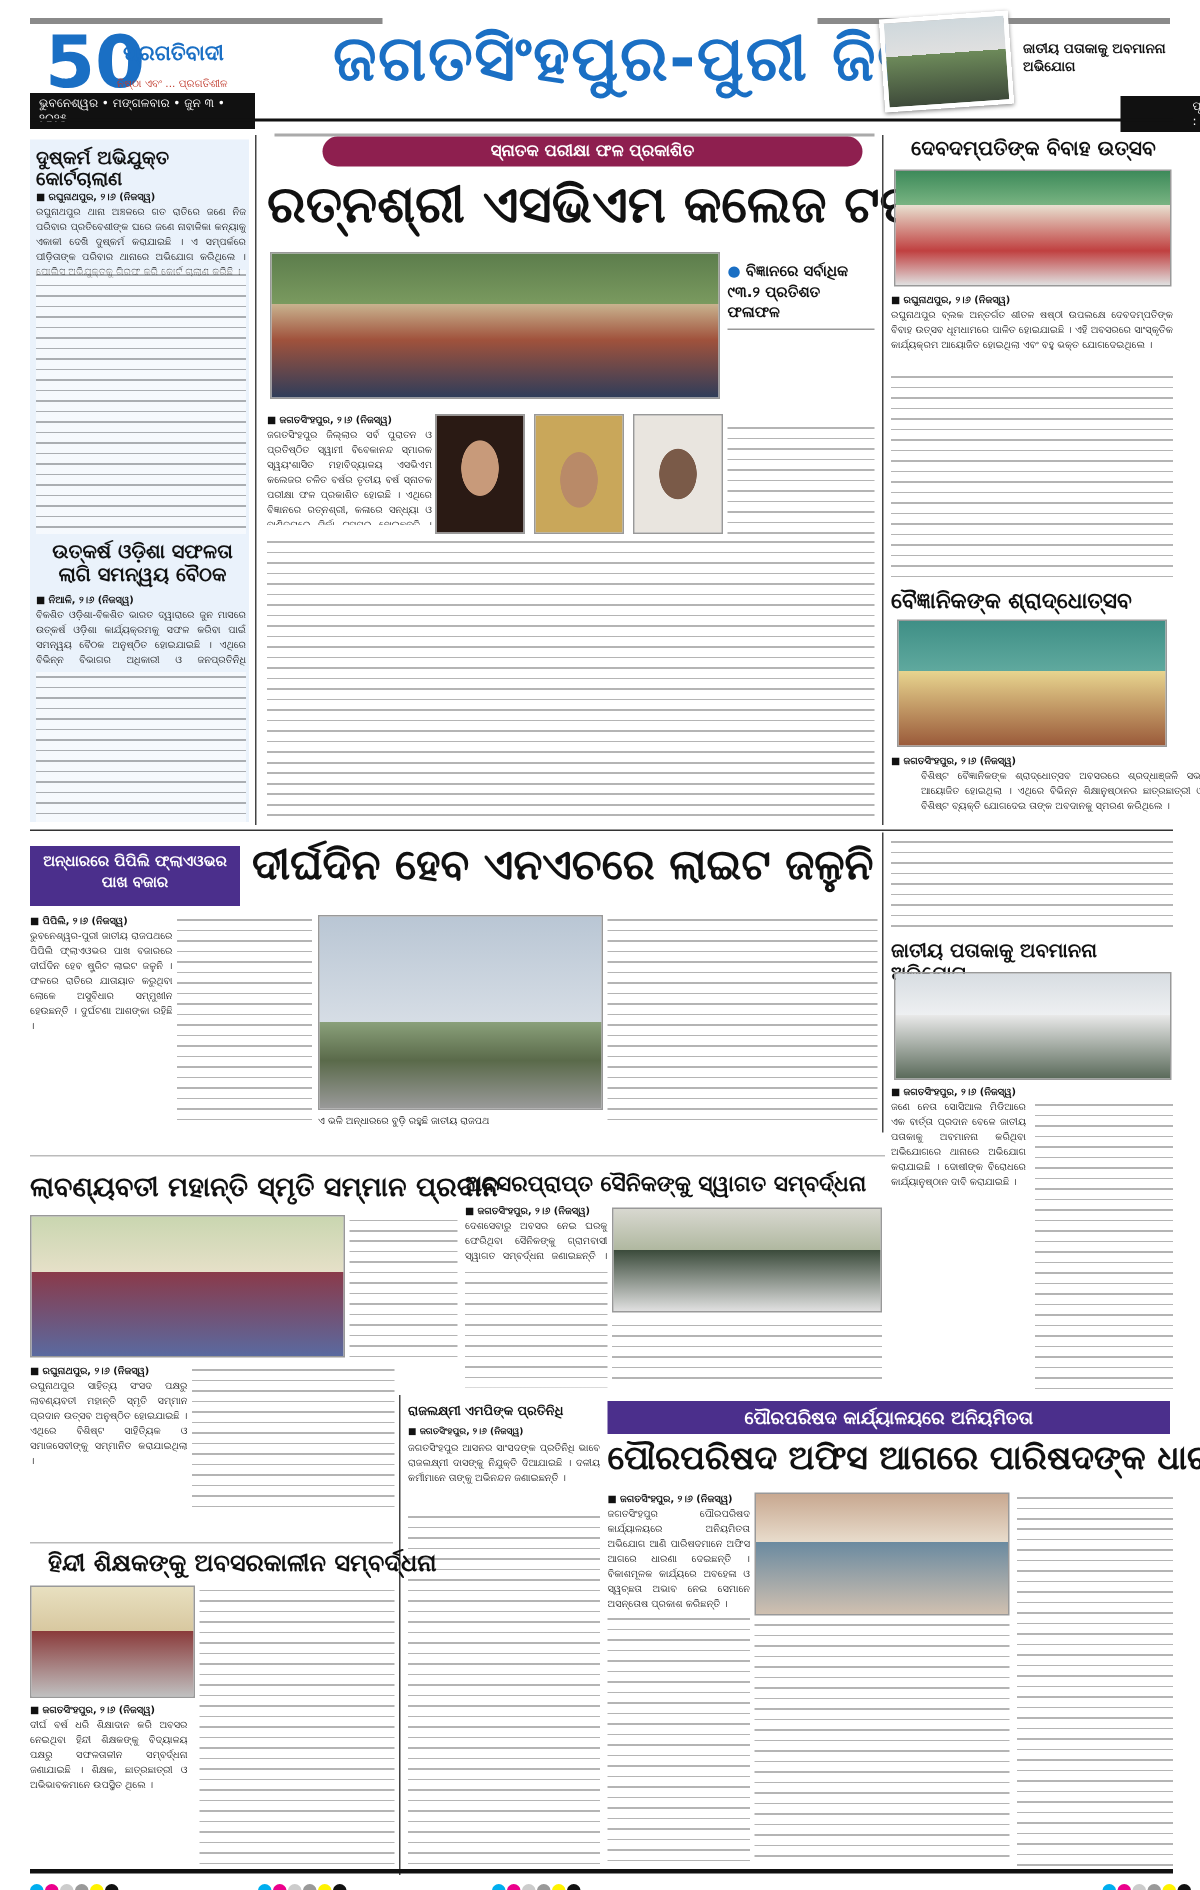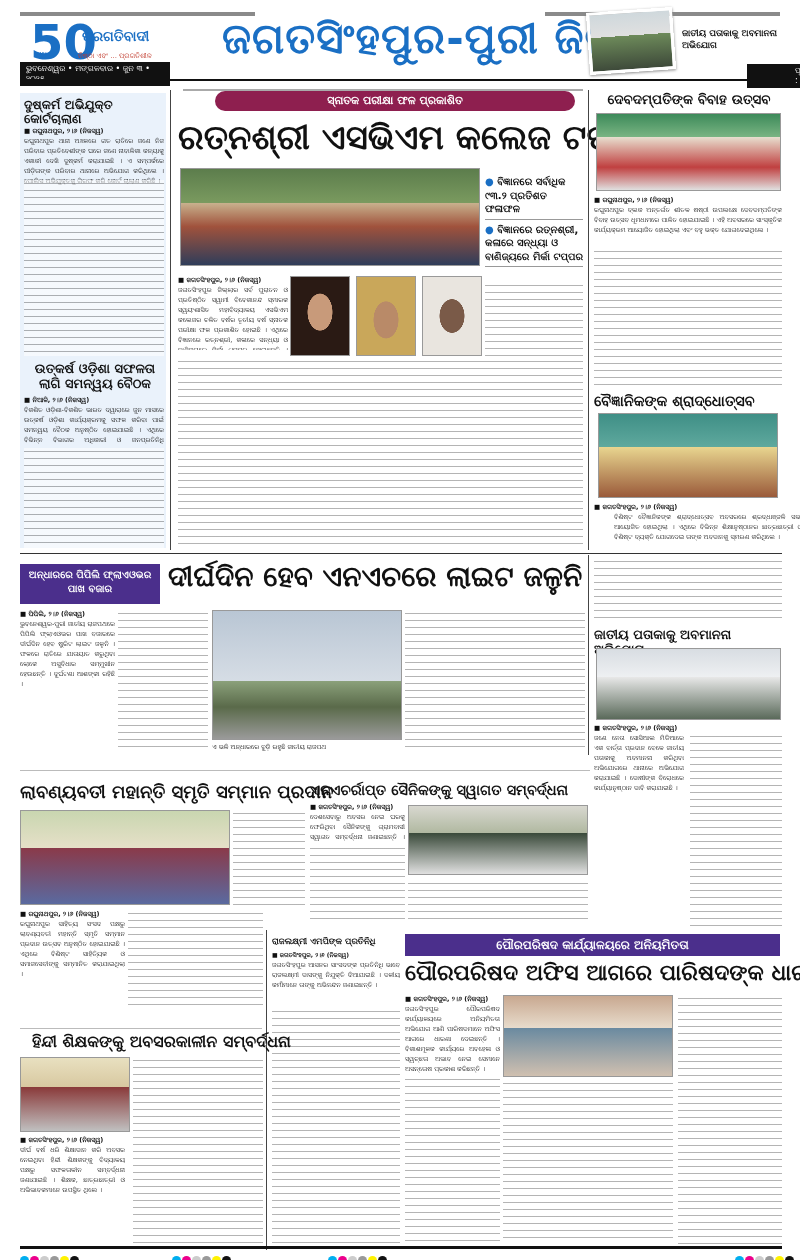--- a/index.html
+++ b/index.html
@@ -62,21 +62,20 @@
 <div class="abs vrule" style="left:170px;top:90px;height:460px;"></div>
 
 <div class="abs topbar-gray" style="left:183px;top:89px;width:400px;height:2px;background:#aaa;"></div>
 <div class="abs strap-maroon" style="left:215px;top:91px;width:360px;height:20px;line-height:20px;border-radius:10px;">ସ୍ନାତକ ପରୀକ୍ଷା ଫଳ ପ୍ରକାଶିତ</div>
 <div class="abs hl" style="left:178px;top:118px;width:405px;font-size:34px;text-align:center;white-space:nowrap;">ରତ୍ନଶ୍ରୀ ଏସଭିଏମ କଲେଜ ଟପ୍ପର</div>
 
 <div class="abs photo" style="left:180px;top:168px;width:300px;height:98px;background:linear-gradient(180deg,#5c7d4c 0,#7a9a5f 35%,#c9b38f 35%,#a0523c 60%,#2f3d5a 100%);"></div>
 
 <div class="abs" style="left:485px;top:172px;width:98px;">
   <div class="bullet"><span class="dot">● </span><span>ବିଜ୍ଞାନରେ ସର୍ବାଧିକ ୯୩.୨ ପ୍ରତିଶତ ଫଳାଫଳ</span></div>
-  <div class="bullet"><span class="dot">● </span><span>ବିଜ୍ଞାନରେ ରତ୍ନଶ୍ରୀ, କଳାରେ ସନ୍ଧ୍ୟା ଓ ବାଣିଜ୍ୟରେ ମିର୍କା ଟପ୍ପର</span></div>
 </div>
 
 <div class="abs" style="left:178px;top:276px;font-size:6.5px;font-weight:bold;">■ ଜଗତସିଂହପୁର, ୨।୬ (ନିଜସ୍ୱ)</div>
 <div class="abs body-text" style="left:178px;top:285px;width:110px;height:65px;">ଜଗତସିଂହପୁର ଜିଲ୍ଲାର ସର୍ବ ପୁରାତନ ଓ ପ୍ରତିଷ୍ଠିତ ସ୍ୱାମୀ ବିବେକାନନ୍ଦ ସ୍ମାରକ ସ୍ୱୟଂଶାସିତ ମହାବିଦ୍ୟାଳୟ ଏସଭିଏମ କଲେଜର ଚଳିତ ବର୍ଷର ତୃତୀୟ ବର୍ଷ ସ୍ନାତକ ପରୀକ୍ଷା ଫଳ ପ୍ରକାଶିତ ହୋଇଛି । ଏଥିରେ ବିଜ୍ଞାନରେ ରତ୍ନଶ୍ରୀ, କଳାରେ ସନ୍ଧ୍ୟା ଓ ବାଣିଜ୍ୟରେ ମିର୍କା ଟପ୍ପର ହୋଇଛନ୍ତି । କଲେଜ ଅଧ୍ୟକ୍ଷ ଓ ଶିକ୍ଷକମାନେ ସଫଳ ଛାତ୍ରଛାତ୍ରୀଙ୍କୁ ଅଭିନନ୍ଦନ ଜଣାଇଛନ୍ତି ।</div>
 
 <div class="abs photo" style="left:290px;top:276px;width:60px;height:80px;background:radial-gradient(ellipse at 50% 45%,#c89a7a 0 30%,#2a1a14 31% 100%);"></div>
 <div class="abs photo" style="left:356px;top:276px;width:60px;height:80px;background:radial-gradient(ellipse at 50% 55%,#b98a68 0 30%,#c9a75a 31% 100%);"></div>
 <div class="abs photo" style="left:422px;top:276px;width:60px;height:80px;background:radial-gradient(ellipse at 50% 50%,#7a5a48 0 30%,#e9e5df 31% 100%);"></div>
 <div class="abs lines" style="left:178px;top:358px;width:405px;height:190px;"></div>
 <div class="abs lines" style="left:485px;top:282px;width:98px;height:74px;"></div>
@@ -116,21 +115,21 @@
 
 <div class="abs rule-thin" style="left:20px;top:770px;width:570px;background:#bbb;"></div>
 
 <div class="abs hl" style="left:20px;top:782px;width:285px;font-size:18px;white-space:nowrap;">ଲାବଣ୍ୟବତୀ ମହାନ୍ତି ସ୍ମୃତି ସମ୍ମାନ ପ୍ରଦାନ</div>
 <div class="abs photo" style="left:20px;top:810px;width:210px;height:95px;background:linear-gradient(180deg,#c9d6b0 0,#e6e0c8 40%,#8a3a4a 40%,#5a6aa0 100%);"></div>
 <div class="abs lines" style="left:233px;top:810px;width:72px;height:95px;"></div>
 <div class="abs" style="left:20px;top:910px;font-size:6.5px;font-weight:bold;">■ ରଘୁନାଥପୁର, ୨।୬ (ନିଜସ୍ୱ)</div>
 <div class="abs body-text" style="left:20px;top:919px;width:105px;height:80px;">ରଘୁନାଥପୁର ସାହିତ୍ୟ ସଂସଦ ପକ୍ଷରୁ ଲାବଣ୍ୟବତୀ ମହାନ୍ତି ସ୍ମୃତି ସମ୍ମାନ ପ୍ରଦାନ ଉତ୍ସବ ଅନୁଷ୍ଠିତ ହୋଇଯାଇଛି । ଏଥିରେ ବିଶିଷ୍ଟ ସାହିତ୍ୟିକ ଓ ସମାଜସେବୀଙ୍କୁ ସମ୍ମାନିତ କରାଯାଇଥିଲା ।</div>
 <div class="abs lines" style="left:128px;top:910px;width:135px;height:95px;"></div>
 
-<div class="abs hl" style="left:310px;top:782px;width:280px;font-size:14.5px;white-space:nowrap;">ଏନଏଚର୍ରାପ୍ତ ସୈନିକଙ୍କୁ ସ୍ୱାଗତ ସମ୍ବର୍ଦ୍ଧନା</div>
+<div class="abs hl" style="left:310px;top:782px;width:280px;font-size:14.5px;white-space:nowrap;">ଅବସରପ୍ରାପ୍ତ ସୈନିକଙ୍କୁ ସ୍ୱାଗତ ସମ୍ବର୍ଦ୍ଧନା</div>
 <div class="abs" style="left:310px;top:803px;font-size:6.5px;font-weight:bold;">■ ଜଗତସିଂହପୁର, ୨।୬ (ନିଜସ୍ୱ)</div>
 <div class="abs body-text" style="left:310px;top:812px;width:95px;height:30px;">ଦେଶସେବାରୁ ଅବସର ନେଇ ଘରକୁ ଫେରିଥିବା ସୈନିକଙ୍କୁ ଗ୍ରାମବାସୀ ସ୍ୱାଗତ ସମ୍ବର୍ଦ୍ଧନା ଜଣାଇଛନ୍ତି । ଏହି ଅବସରରେ ଶୋଭାଯାତ୍ରା ବାହାରିଥିଲା ଏବଂ ସଭା ଅନୁଷ୍ଠିତ ହୋଇଥିଲା ।</div>
 <div class="abs lines" style="left:310px;top:845px;width:95px;height:80px;"></div>
 <div class="abs photo" style="left:408px;top:805px;width:180px;height:70px;background:linear-gradient(180deg,#d8d8d0 0,#b0b8a0 40%,#3a4a3a 40%,#e0e0e0 100%);"></div>
 <div class="abs lines" style="left:408px;top:880px;width:180px;height:45px;"></div>
 
 <div class="abs vrule" style="left:266px;top:930px;height:320px;"></div>
 <div class="abs hl" style="left:272px;top:937px;width:132px;font-size:8.5px;">ରାଜଲକ୍ଷ୍ମୀ ଏମପିଙ୍କ ପ୍ରତିନିଧି</div>
 <div class="abs" style="left:272px;top:951px;font-size:6px;font-weight:bold;">■ ଜଗତସିଂହପୁର, ୨।୬ (ନିଜସ୍ୱ)</div>
 <div class="abs body-text" style="left:272px;top:960px;width:128px;height:45px;">ଜଗତସିଂହପୁର ଆସନର ସାଂସଦଙ୍କ ପ୍ରତିନିଧି ଭାବେ ରାଜଲକ୍ଷ୍ମୀ ଦାସଙ୍କୁ ନିଯୁକ୍ତି ଦିଆଯାଇଛି । ଦଳୀୟ କର୍ମୀମାନେ ତାଙ୍କୁ ଅଭିନନ୍ଦନ ଜଣାଇଛନ୍ତି ।</div>

